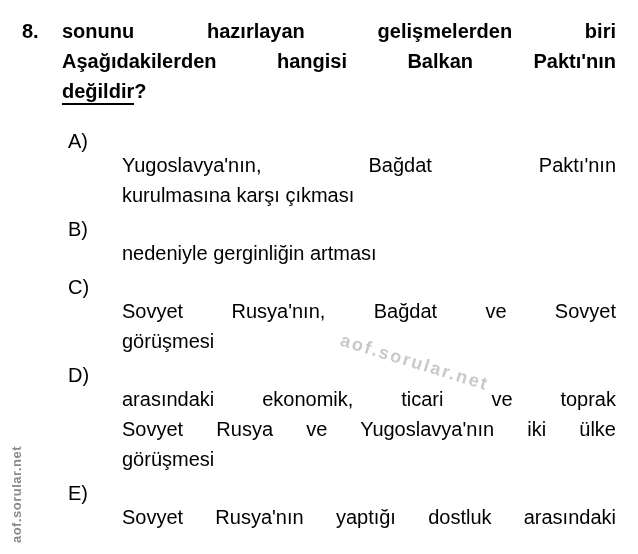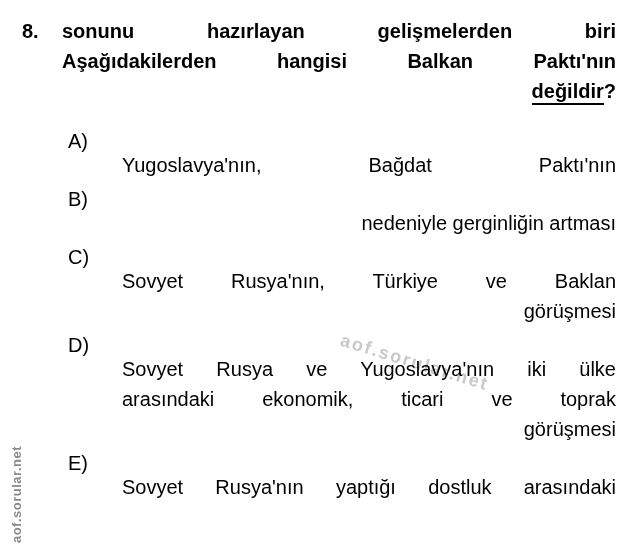--- a/index.html
+++ b/index.html
@@ -55,21 +55,21 @@
     display: flex;
     font-weight: bold;
     font-size: 20px;
     line-height: 30px;
   }
   .qnum { width: 40px; flex: 0 0 40px; }
   .qbody { flex: 1; }
 
   
   .jline { text-align: justify; text-align-last: justify; }
-  .lline { text-align: right; }
+  .lline { text-align: left; }
 
   .underline {
     border-bottom: 2px solid #000000;
     padding-bottom: 1px;
   }
 
   
   .options {
     position: absolute;
     left: 68px;
@@ -101,43 +101,44 @@
         <div class="lline"><span class="underline">değildir</span><span>?</span></div>
       </div>
     </div>
 
     <div class="options">
 
       <div class="option">
         <div class="letter">A)</div>
         <div class="obody">
           <div class="jline">Yugoslavya'nın, Bağdat Paktı'nın</div>
+          <div class="lline">kurulmasına karşı çıkması</div>
         </div>
       </div>
 
       <div class="option">
         <div class="letter">B)</div>
         <div class="obody">
           <div class="lline">nedeniyle gerginliğin artması</div>
         </div>
       </div>
 
       <div class="option">
         <div class="letter">C)</div>
         <div class="obody">
-          <div class="jline">Sovyet Rusya'nın, Türkiye ve Baklan</div>
+          <div class="jline">Sovyet Rusya'nın, Bağdat ve Sovyet</div>
           <div class="lline">görüşmesi</div>
         </div>
       </div>
 
       <div class="option">
         <div class="letter">D)</div>
         <div class="obody">
+          <div class="jline">arasındaki ekonomik, ticari ve toprak</div>
           <div class="jline">Sovyet Rusya ve Yugoslavya'nın iki ülke</div>
-          <div class="jline">arasındaki ekonomik, ticari ve toprak</div>
           <div class="lline">görüşmesi</div>
         </div>
       </div>
 
       <div class="option">
         <div class="letter">E)</div>
         <div class="obody">
           <div class="jline">Sovyet Rusya'nın yaptığı dostluk arasındaki</div>
         </div>
       </div>

